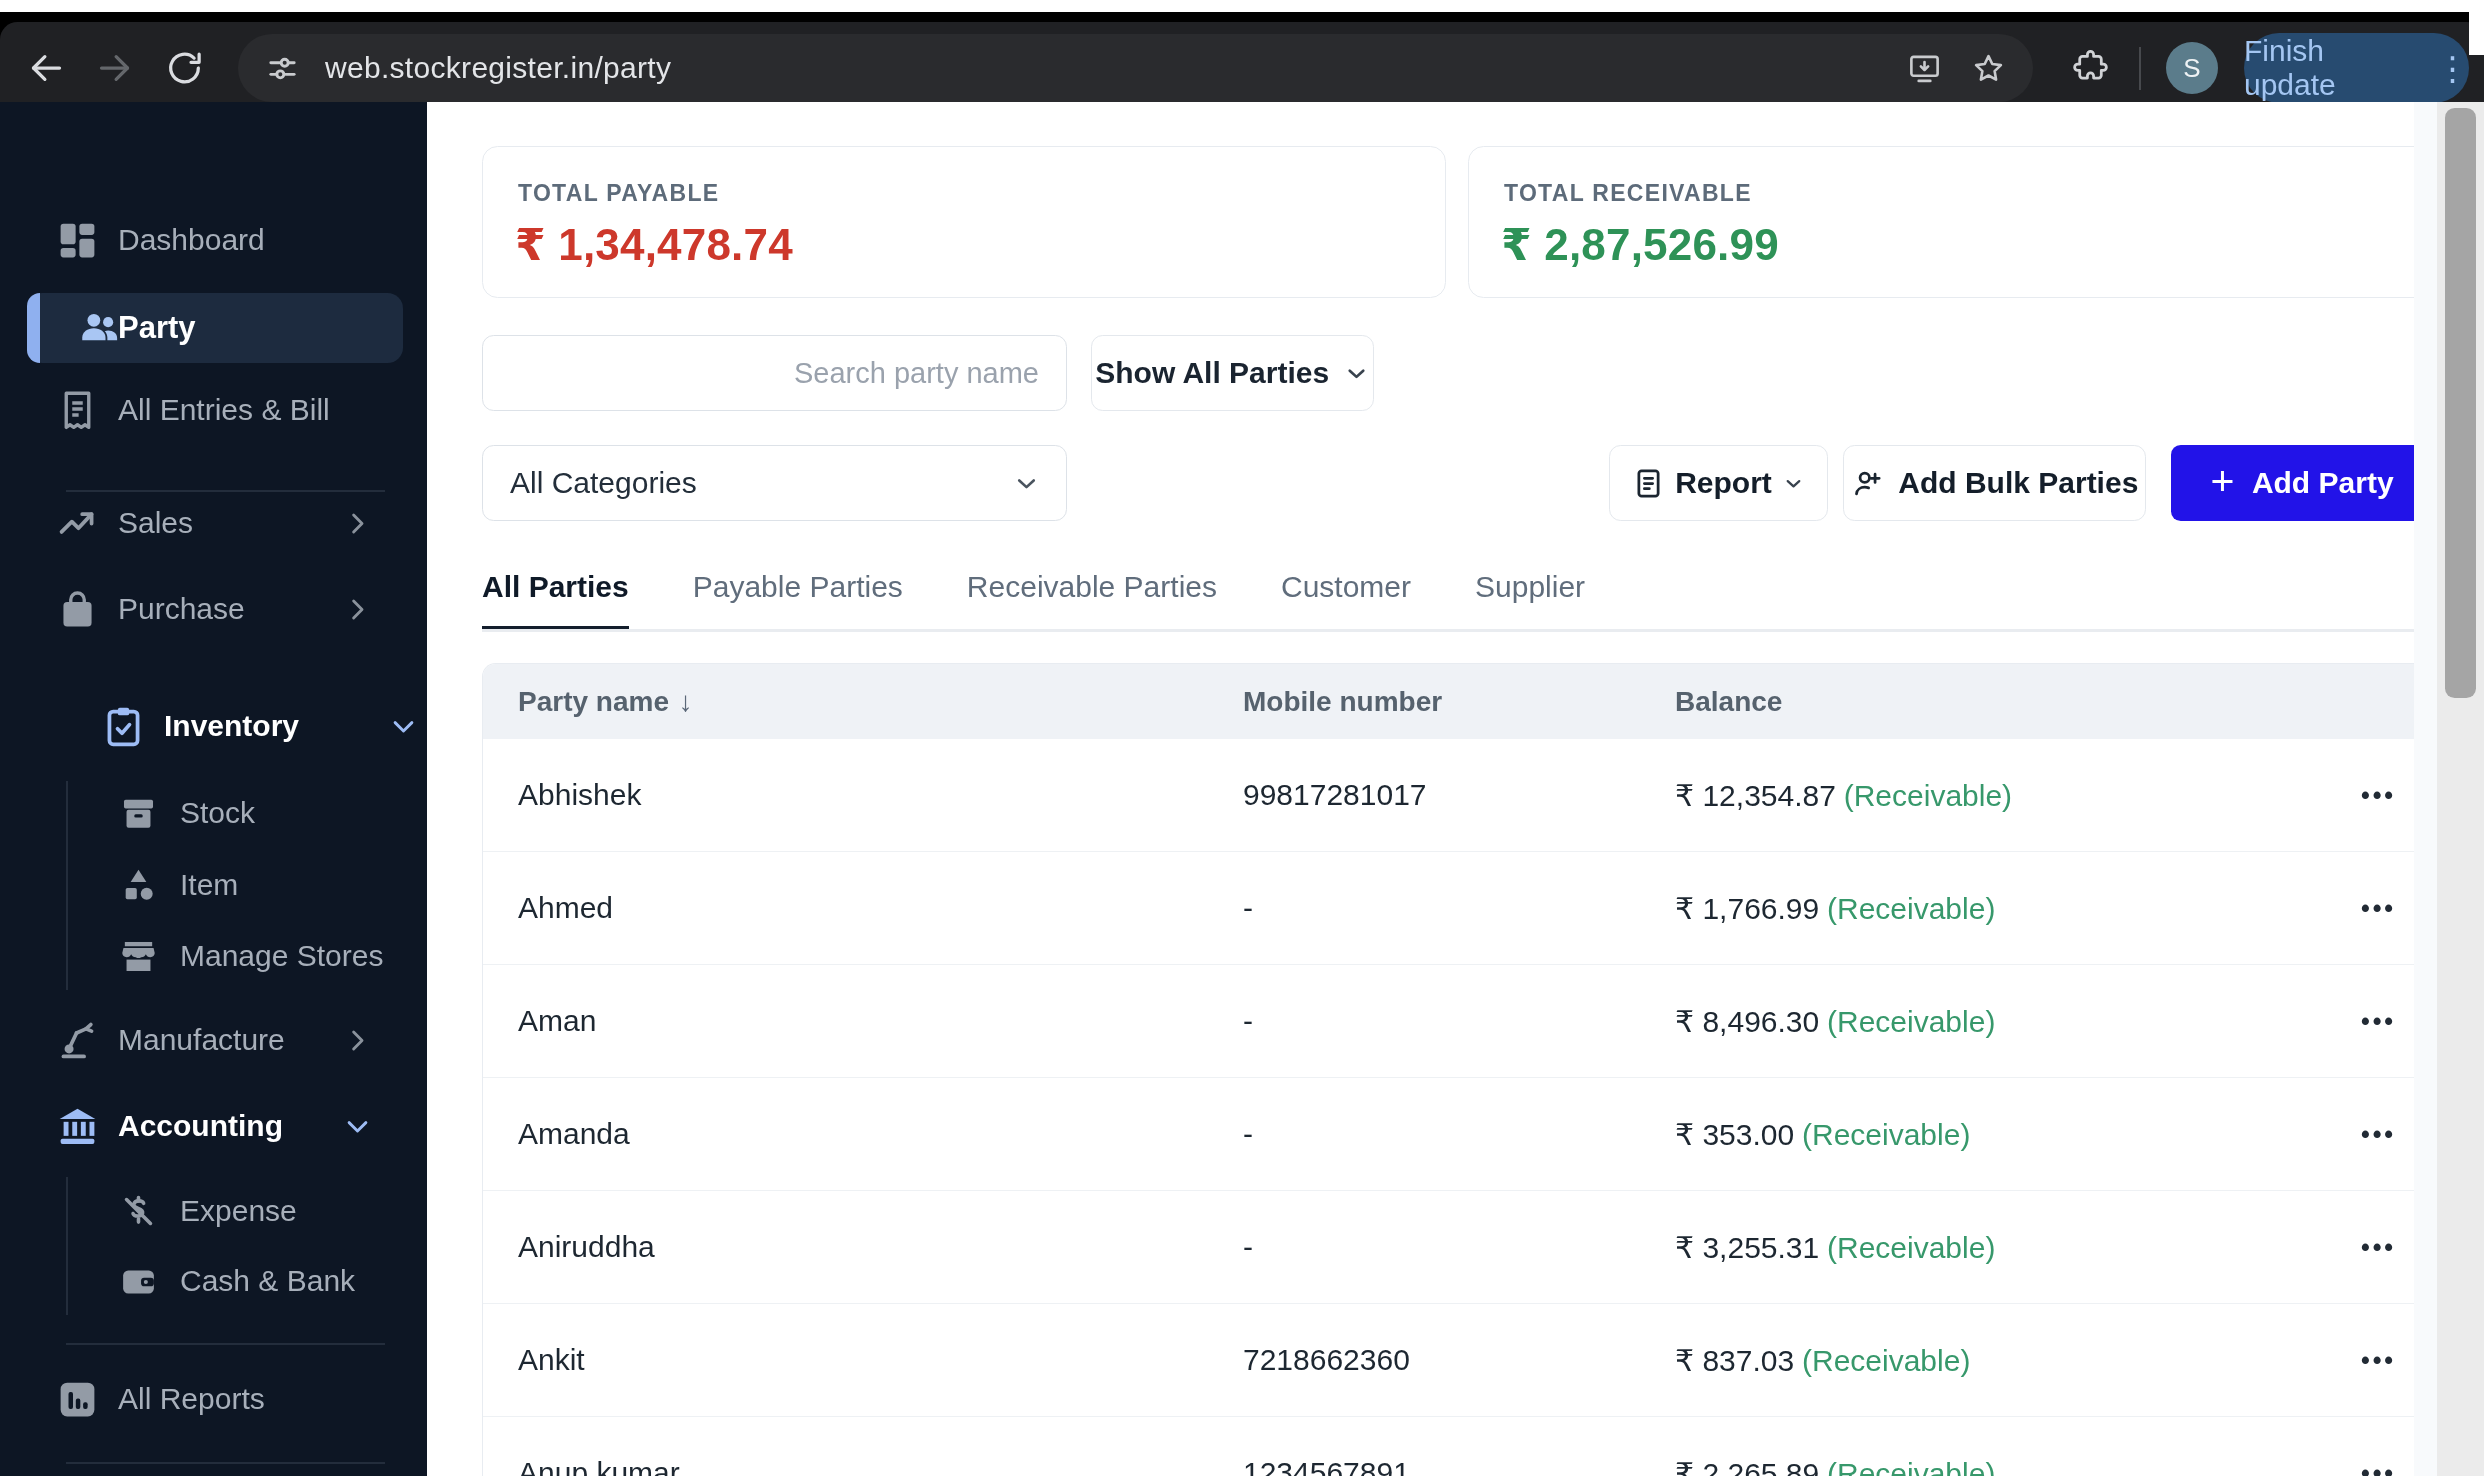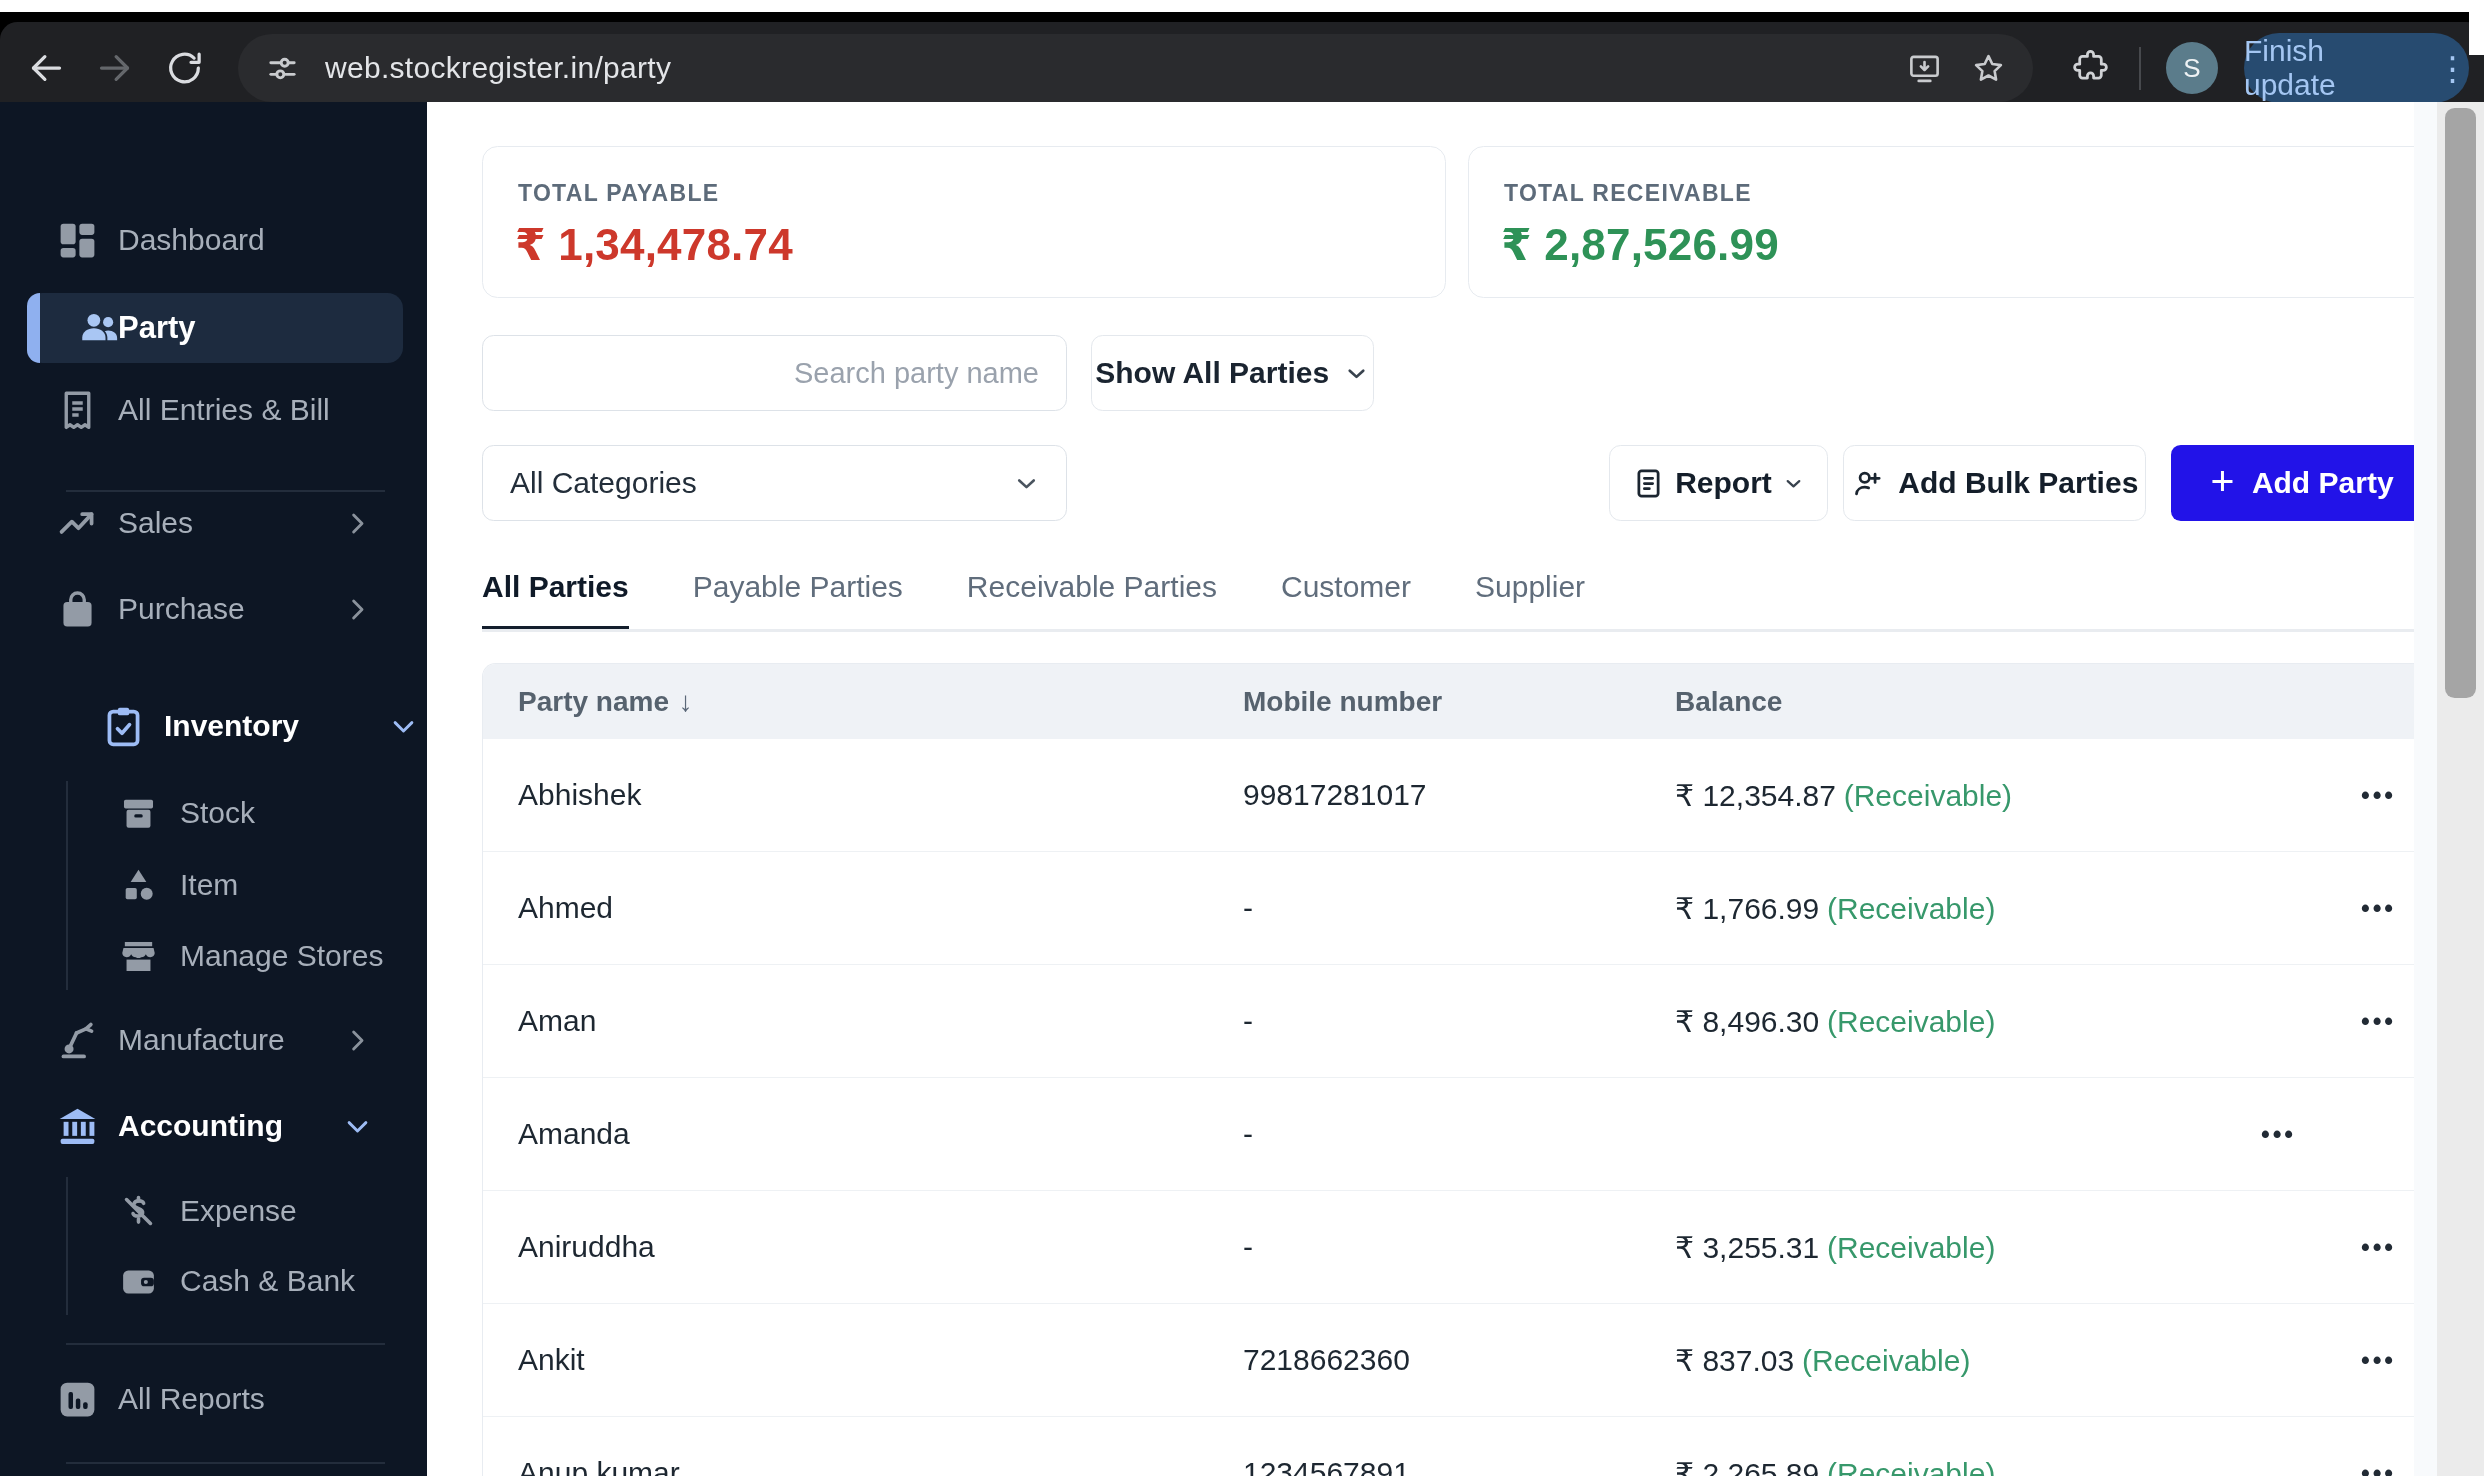--- a/index.html
+++ b/index.html
@@ -466,20 +466,23 @@
         <span class="amt">₹ 8,496.30</span><span class="status">(Receivable)</span>
       </div>
       <div class="cell dots">•••</div>
     </div>
   </div>
 
   <div class="trow">
     <div class="grid-row">
       <div class="cell name">Amanda</div>
       <div class="cell mobile">-</div>
+      <div class="cell balance">
+        <span class="amt">₹ 353.00</span><span class="status">(Receivable)</span>
+      </div>
       <div class="cell dots">•••</div>
     </div>
   </div>
 
   <div class="trow">
     <div class="grid-row">
       <div class="cell name">Aniruddha</div>
       <div class="cell mobile">-</div>
       <div class="cell balance">
         <span class="amt">₹ 3,255.31</span><span class="status">(Receivable)</span>

